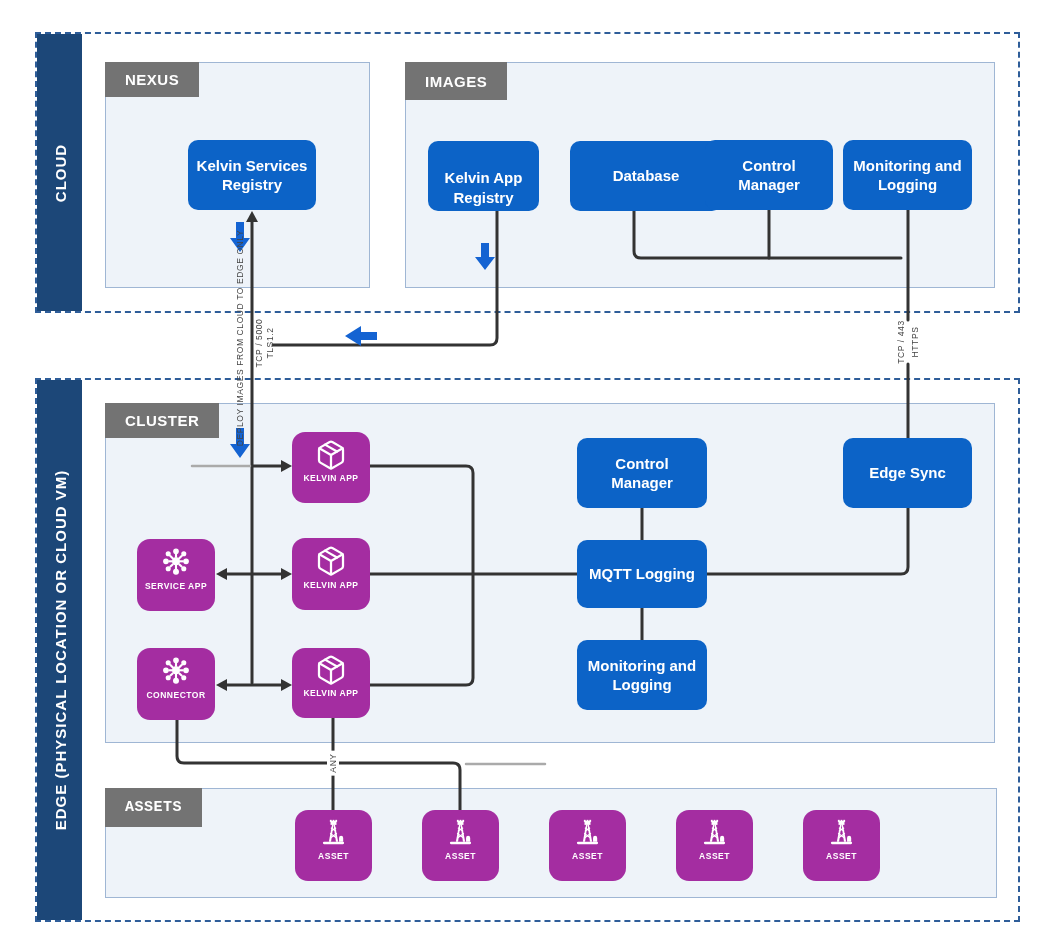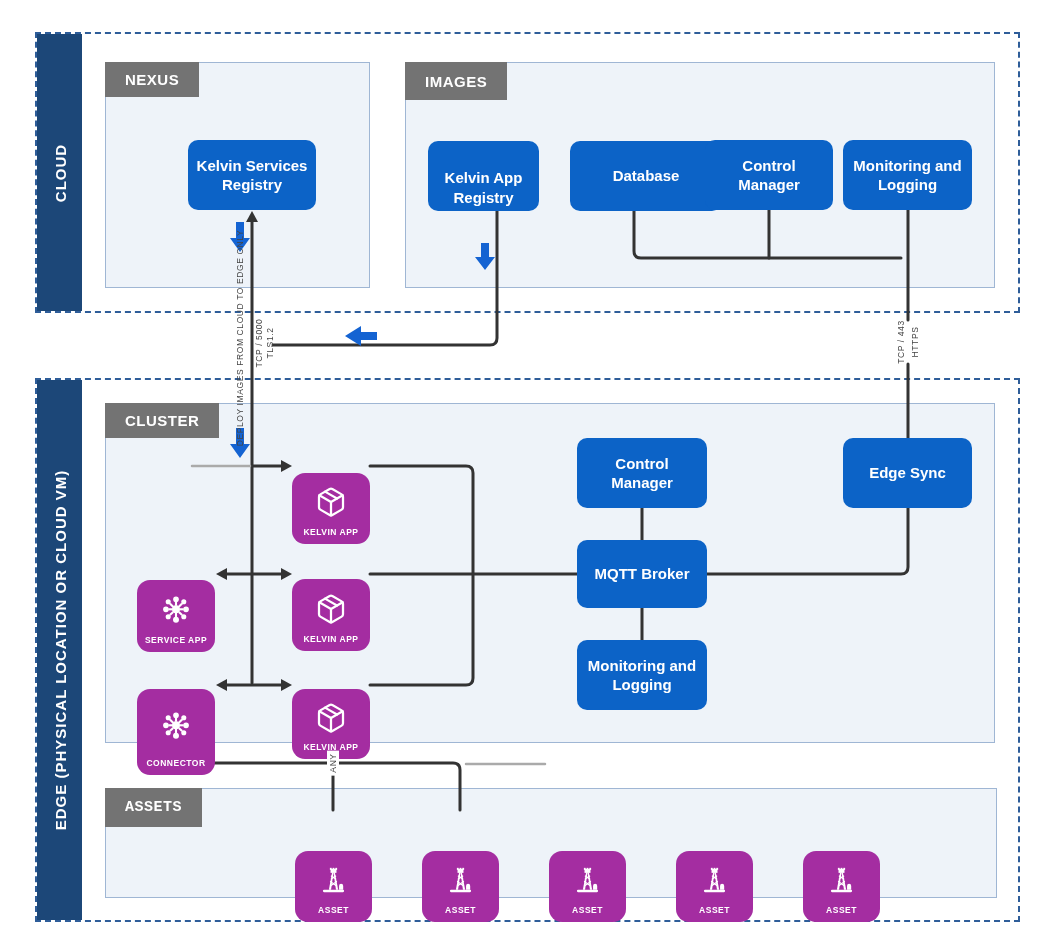--- a/index.html
+++ b/index.html
@@ -17,21 +17,21 @@
   .tab{position:absolute;background:#737373;color:#fff;font-weight:bold;font-size:15px;
     letter-spacing:.5px;display:flex;align-items:center;padding:0 20px;box-sizing:border-box;z-index:2;}
 
   
   .node{position:absolute;background:#0c63c7;border-radius:10px;color:#fff;font-weight:bold;
     font-size:15px;line-height:1.3;display:flex;align-items:center;justify-content:center;
     text-align:center;padding:4px 8px;box-sizing:border-box;z-index:3;}
 
   
   .icon-node{position:absolute;background:#a42da1;border-radius:13px;display:flex;flex-direction:column;
-    align-items:center;justify-content:flex-end;box-sizing:border-box;z-index:3;padding-bottom:7px;margin-top:41px;}
+    align-items:center;justify-content:flex-end;box-sizing:border-box;z-index:3;padding-bottom:20px;}
   .icon-node .glyph{flex:1;display:flex;align-items:center;justify-content:center;width:100%;padding-top:4px;box-sizing:border-box;}
   .icon-node .ilabel{color:#fff;font-weight:bold;font-size:8.5px;letter-spacing:.5px;white-space:nowrap;}
 
   
   .wires{position:absolute;left:0;top:0;z-index:2;pointer-events:none;}
 
   
   .vlabel{position:absolute;transform:translate(-50%,-50%) rotate(-90deg);white-space:nowrap;
     font-size:8.5px;color:#444;letter-spacing:.6px;z-index:4;}
   .vlabel.bg{background:#fff;padding:1px 3px;}
@@ -144,21 +144,21 @@
     <span>Control Manager</span>
   </div>
   <div class="node" style="left:843px;top:140px;width:129px;height:70px;">
     <span>Monitoring and Logging</span>
   </div>
 
   <div class="node" style="left:577px;top:438px;width:130px;height:70px;">
     <span>Control Manager</span>
   </div>
   <div class="node" style="left:577px;top:540px;width:130px;height:68px;">
-    <span>MQTT Broker</span>
+    <span>MQTT Logging</span>
   </div>
   <div class="node" style="left:577px;top:640px;width:130px;height:70px;">
     <span>Monitoring and Logging</span>
   </div>
   <div class="node" style="left:843px;top:438px;width:129px;height:70px;">
     <span>Edge Sync</span>
   </div>
 
   <div class="icon-node" style="left:292px;top:432px;width:78px;height:71px;">
     <span class="glyph">
@@ -204,21 +204,21 @@
       <svg width="32" height="32" viewBox="0 0 24 24" fill="none" stroke="#fff" stroke-width="1.7" stroke-linecap="round" stroke-linejoin="round">
           <path d="M16.5 9.4 7.5 4.21"></path>
           <path d="M21 16V8a2 2 0 0 0-1-1.73l-7-4a2 2 0 0 0-2 0l-7 4A2 2 0 0 0 3 8v8a2 2 0 0 0 1 1.73l7 4a2 2 0 0 0 2 0l7-4A2 2 0 0 0 21 16z"></path>
           <polyline points="3.27 6.96 12 12.01 20.73 6.96"></polyline>
           <line x1="12" y1="22.08" x2="12" y2="12"></line>
         </svg>
     </span>
     <span class="ilabel">KELVIN APP</span>
   </div>
 
-  <div class="icon-node" style="left:137px;top:648px;width:78px;height:86px;">
+  <div class="icon-node" style="left:137px;top:648px;width:78px;height:72px;">
     <span class="glyph">
       <svg width="34" height="34" viewBox="0 0 24 24" fill="#fff" stroke="#fff">
         <circle cx="12" cy="11.5" r="2.3"></circle>
         <g stroke-width="1.5">
             <line x1="12" y1="9" x2="12" y2="6"></line>
             <line x1="14" y1="9.7" x2="16.3" y2="7.4"></line>
             <line x1="14.4" y1="11.5" x2="17.4" y2="11.5"></line>
             <line x1="14" y1="13.4" x2="16.3" y2="15.6"></line>
             <line x1="12" y1="14" x2="12" y2="17"></line>
             <line x1="10" y1="13.4" x2="7.7" y2="15.6"></line>

